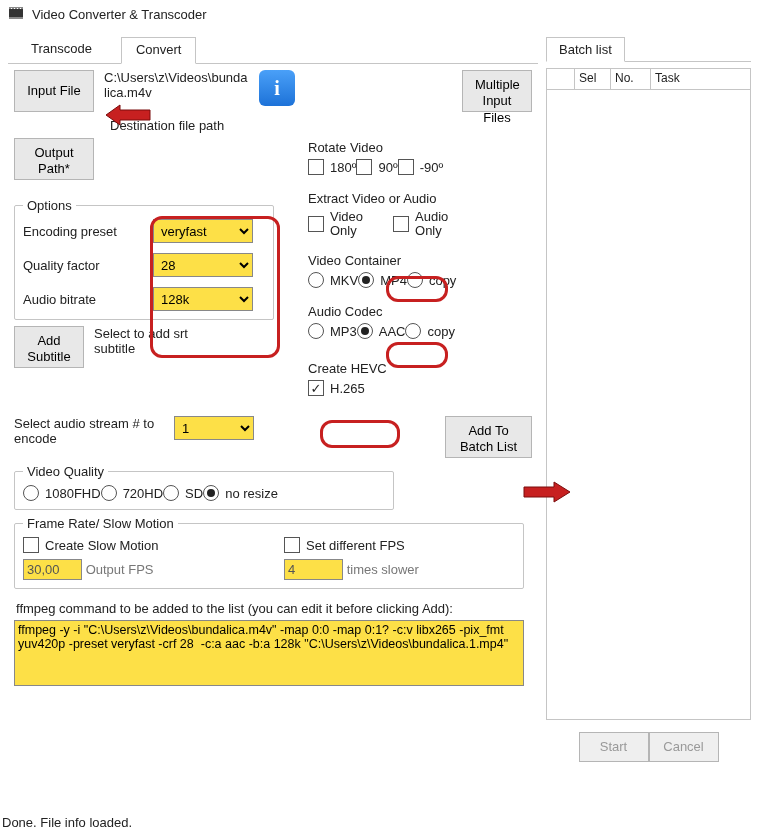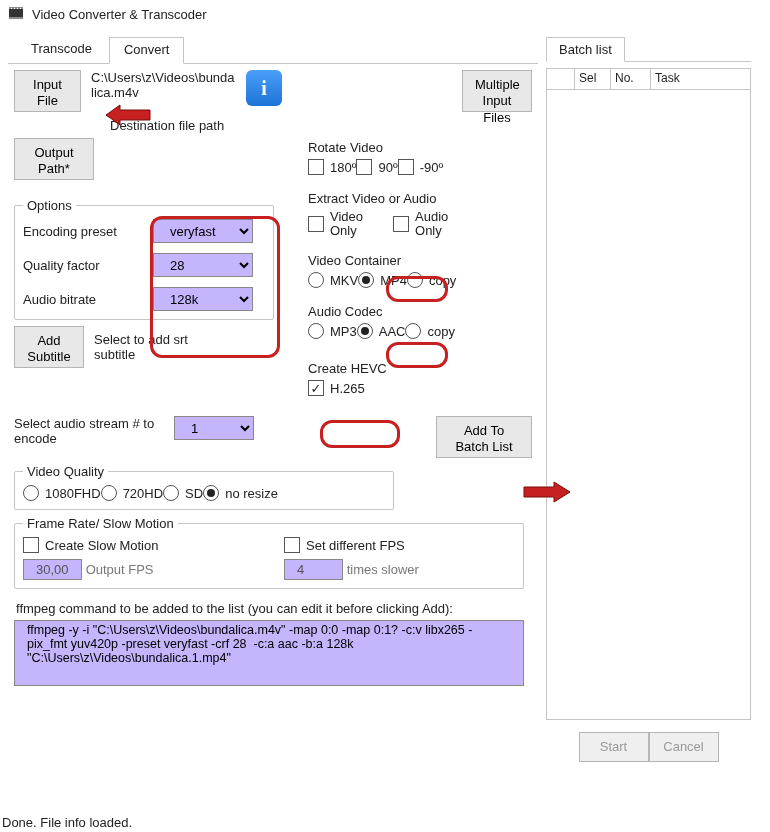--- a/index.html
+++ b/index.html
@@ -34,21 +34,21 @@
     height: 28px;
   }
   .titlebar .app-icon svg { width: 16px; height: 16px; }
   .titlebar .title { font-size: 13px; }
 
   
   .tabstrip {
     display: flex;
     border-bottom: 1px solid var(--border);
     padding-left: 8px;
-    gap: 2px;
+    gap: 14px;
   }
   .tab {
     padding: 4px 14px 6px;
     border: 1px solid transparent;
     cursor: pointer;
   }
   .tab.active {
     background: #fff;
     border: 1px solid var(--border);
     border-bottom: 1px solid #fff;
@@ -121,21 +121,21 @@
     cursor: pointer;
     font-family: inherit;
     font-size: 13px;
     line-height: 1.25;
   }
   .btn.disabled { color: #999; background: #efefef; }
 
   
   .row { display: flex; align-items: center; gap: 10px; margin-bottom: 6px; }
   .row .spacer { flex: 1; }
-  .input-file-btn { width: 67px; height: 42px; }
+  .input-file-btn { width: 80px; height: 42px; }
   .output-path-btn { width: 80px; height: 42px; margin-top: 20px; }
   .filepath { max-width: 145px; word-break: break-all; }
   .info-icon {
     width: 36px; height: 36px;
     background: linear-gradient(#4aa0f8,#1d72d8);
     border-radius: 6px;
     display: flex; align-items: center; justify-content: center;
     color: #fff; font-weight: bold; font-size: 20px; font-family: Georgia, serif;
   }
   .multi-btn { width: 70px; height: 42px; margin-left: auto; }
@@ -165,22 +165,22 @@
   .opts-grid {
     display: grid;
     grid-template-columns: 130px 110px;
     row-gap: 10px;
     align-items: center;
   }
   select, input[type=text], textarea {
     font-family: inherit;
     font-size: 13px;
     border: 1px solid var(--border-dark);
-    padding: 2px 12px;
-    background: #c4b5fd;
+    padding: 2px 3px;
+    background: #fde047;
   }
   select { height: 24px; width: 100px; }
   .opts-select { width: 100px; }
 
   
   .right-col {
     position: absolute;
     left: 300px;
     top: 68px;
     width: 225px;
@@ -201,21 +201,21 @@
   .rdio {
     width: 16px; height: 16px; border: 1px solid #555; border-radius: 50%; background: #fff;
     display: inline-flex; align-items: center; justify-content: center;
   }
   .rdio.checked::after {
     content: ""; width: 8px; height: 8px; background: #222; border-radius: 50%;
   }
   .opt-stack { display: inline-flex; flex-direction: column; line-height: 1.05; }
 
   .subtitle-btn { width: 70px; height: 42px; }
-  .add-batch-btn { width: 96px; height: 42px; }
+  .add-batch-btn { width: 87px; height: 42px; }
 
   .framerate-grid {
     display: grid;
     grid-template-columns: 1fr 1fr;
     gap: 6px 30px;
     align-items: center;
   }
   .framerate-grid input[type=text] { width: 59px; }
   .text-muted { color: var(--muted); }
 
@@ -291,21 +291,21 @@
             <option>28</option>
           </select>
           <div>Audio bitrate</div>
           <select class="opts-select">
             <option>128k</option>
           </select>
         </div>
       </fieldset>
 
       
-      <div class="row" style="align-items:center;margin-top:4px">
+      <div class="row" style="align-items:flex-start;margin-top:4px">
         <button class="btn subtitle-btn" style="white-space:pre-line">Add
 Subtitle</button>
         <div style="max-width:130px">Select to add srt subtitle</div>
       </div>
 
       
       <div class="right-col">
         <div class="section-title">Rotate Video</div>
         <div class="check-row">
           <span class="check">

